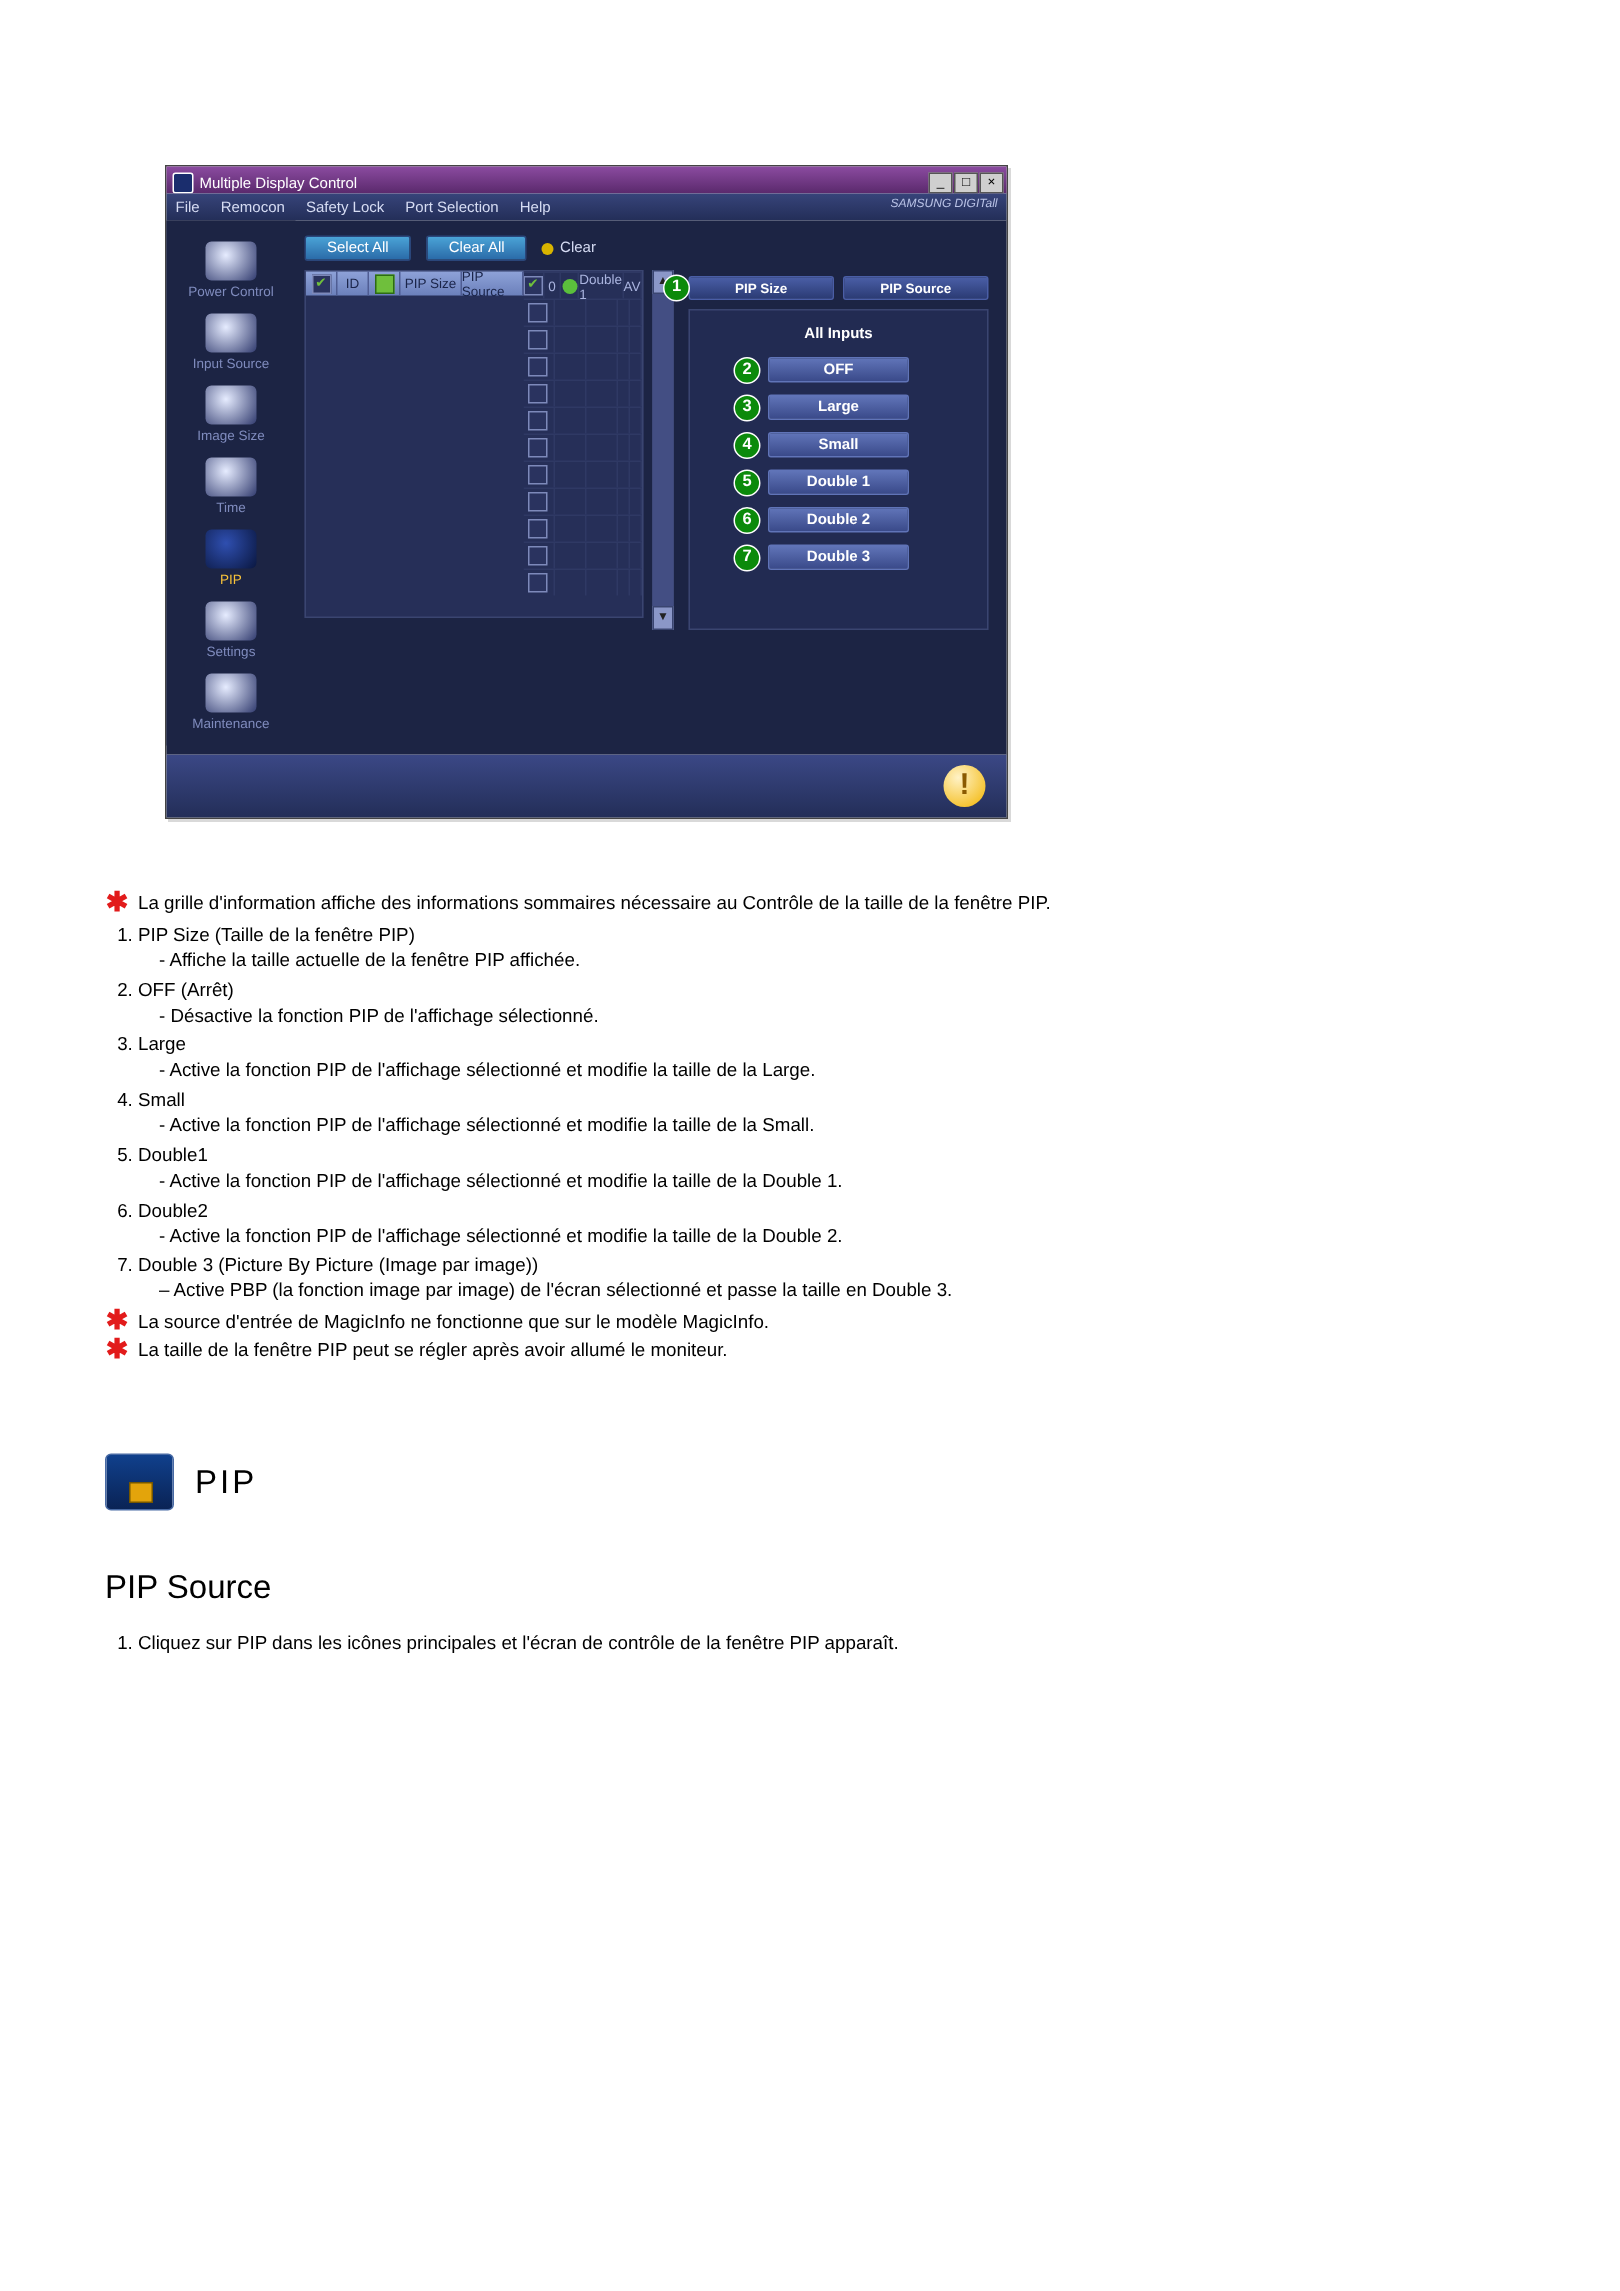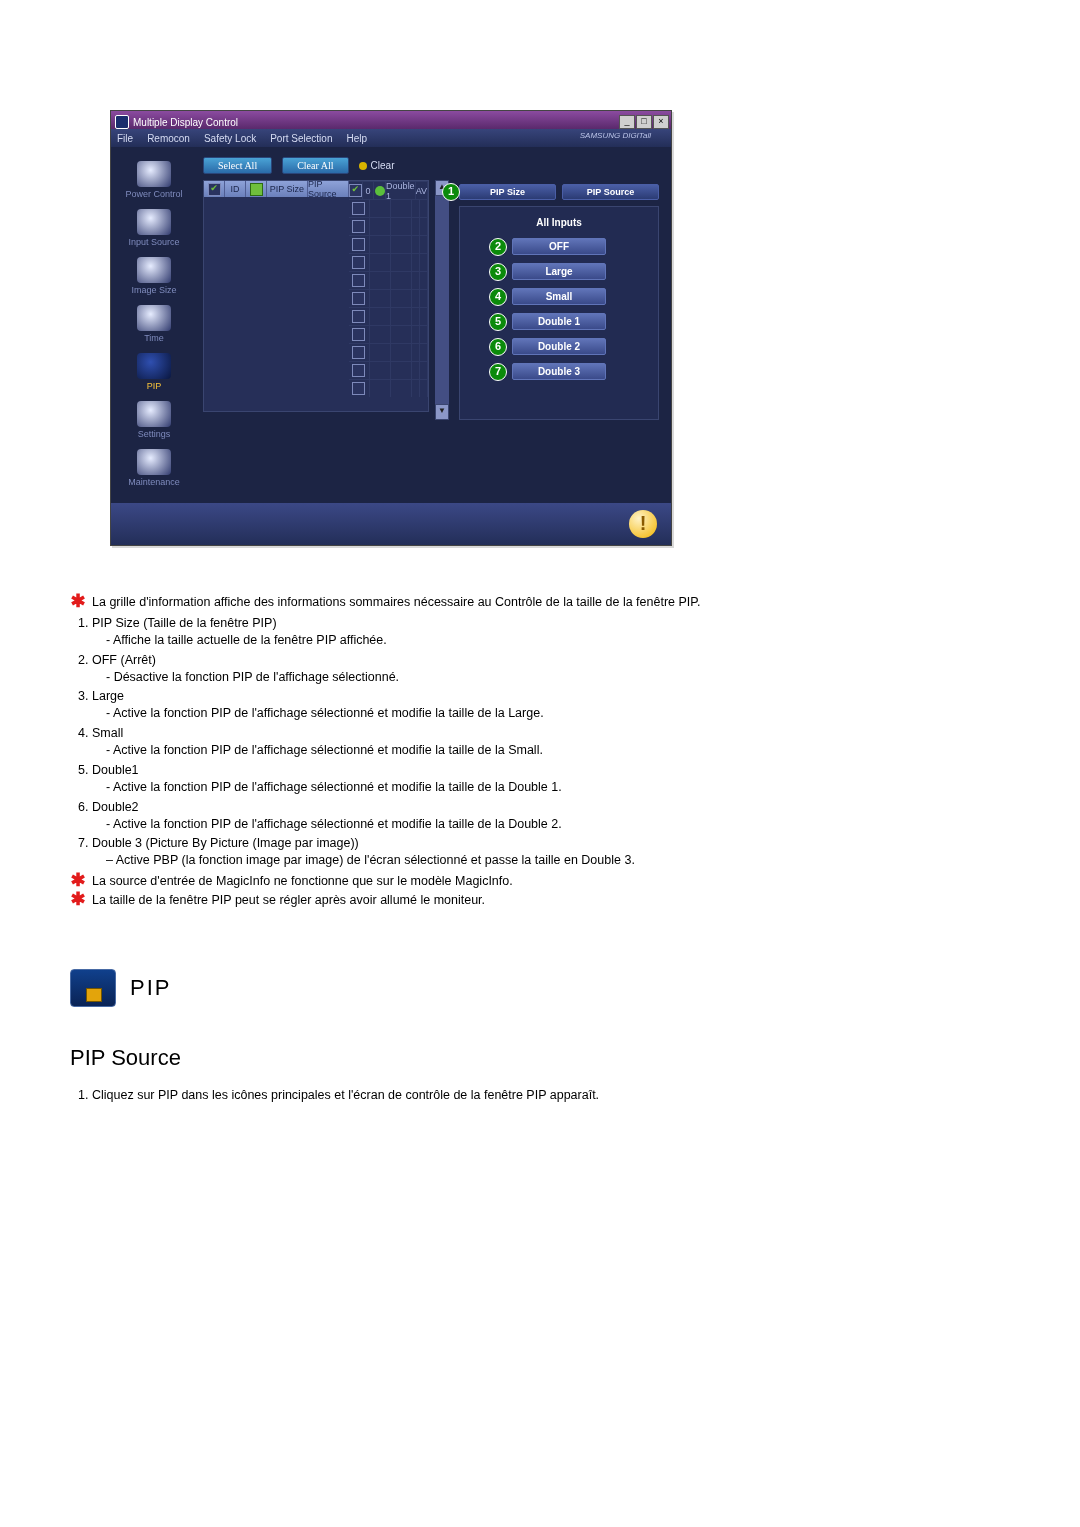--- a/index.html
+++ b/index.html
@@ -49,21 +49,21 @@
   .menubar {
     display:flex; align-items:center;
     background:linear-gradient(#37447a,#232e58);
     height:18px; padding:0 6px;
     gap:14px;
     color:#d6dcf3;
     font-size:10px;
     position:relative;
   }
   .menubar .brand {
-    position:absolute; right:20px; top:2px;
+    position:absolute; right:6px; top:2px;
     font-size:8px; color:#b9c2e6; font-style:italic;
   }
 
   .appbody {
     display:flex;
     background:#1c2444;
     position:relative;
     padding-bottom:6px;
   }
   .sidebar {
@@ -92,21 +92,20 @@
   }
   .toolbar-row {
     display:flex; align-items:center; gap:10px;
     margin-bottom:6px;
   }
   .pill-btn {
     background:linear-gradient(#4aa3d6,#2a6aa8);
     color:#fff; font-size:10px;
     border:1px solid #2a467a; border-radius:2px;
     padding:2px 14px;
-    font-family:Liberation Serif, serif;
   }
   .busy { display:flex; align-items:center; gap:4px; color:#d6dcf3; font-size:10px; }
   .busy-dot { width:8px; height:8px; border-radius:50%; background:#d8b400; }
 
   .grid-wrap { display:flex; gap:6px; }
   .grid {
     flex:1;
     border:1px solid #3a4570;
     background:#262f58;
     height:230px;

